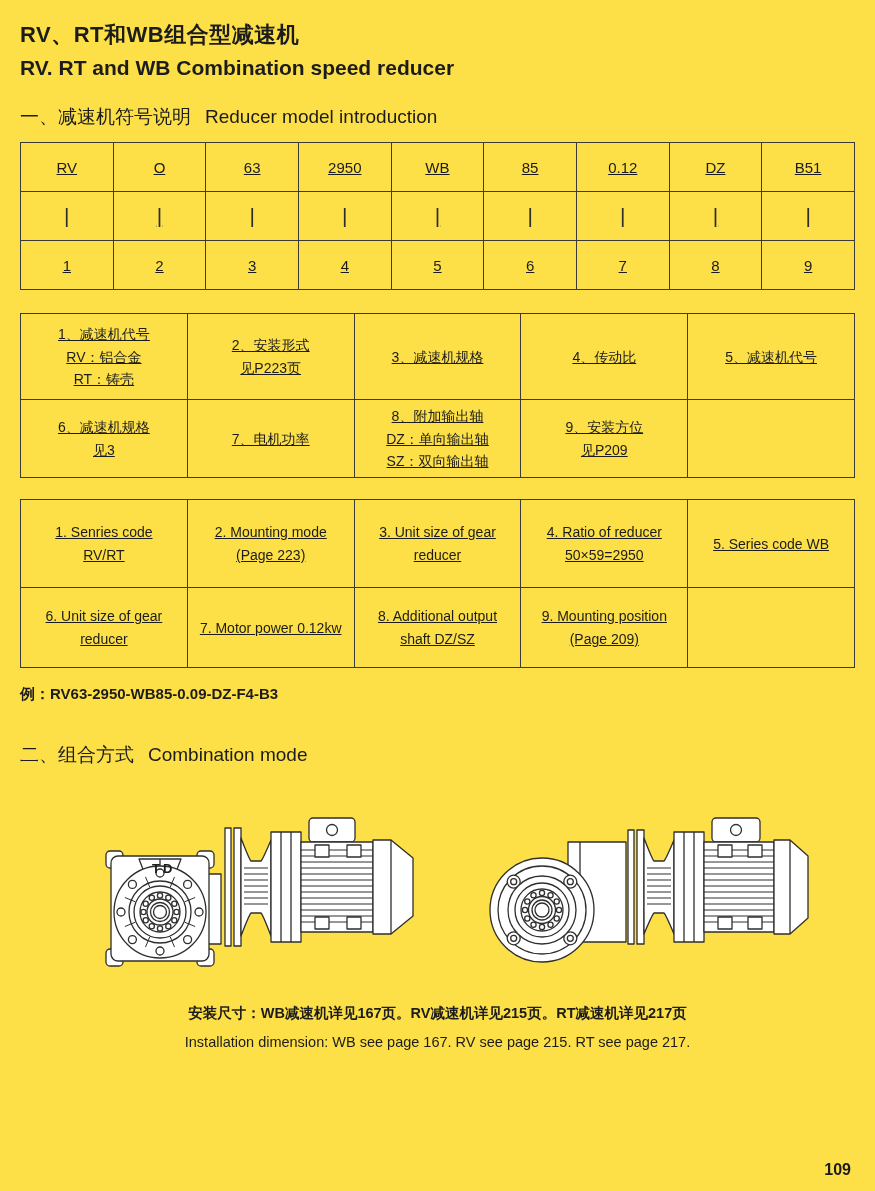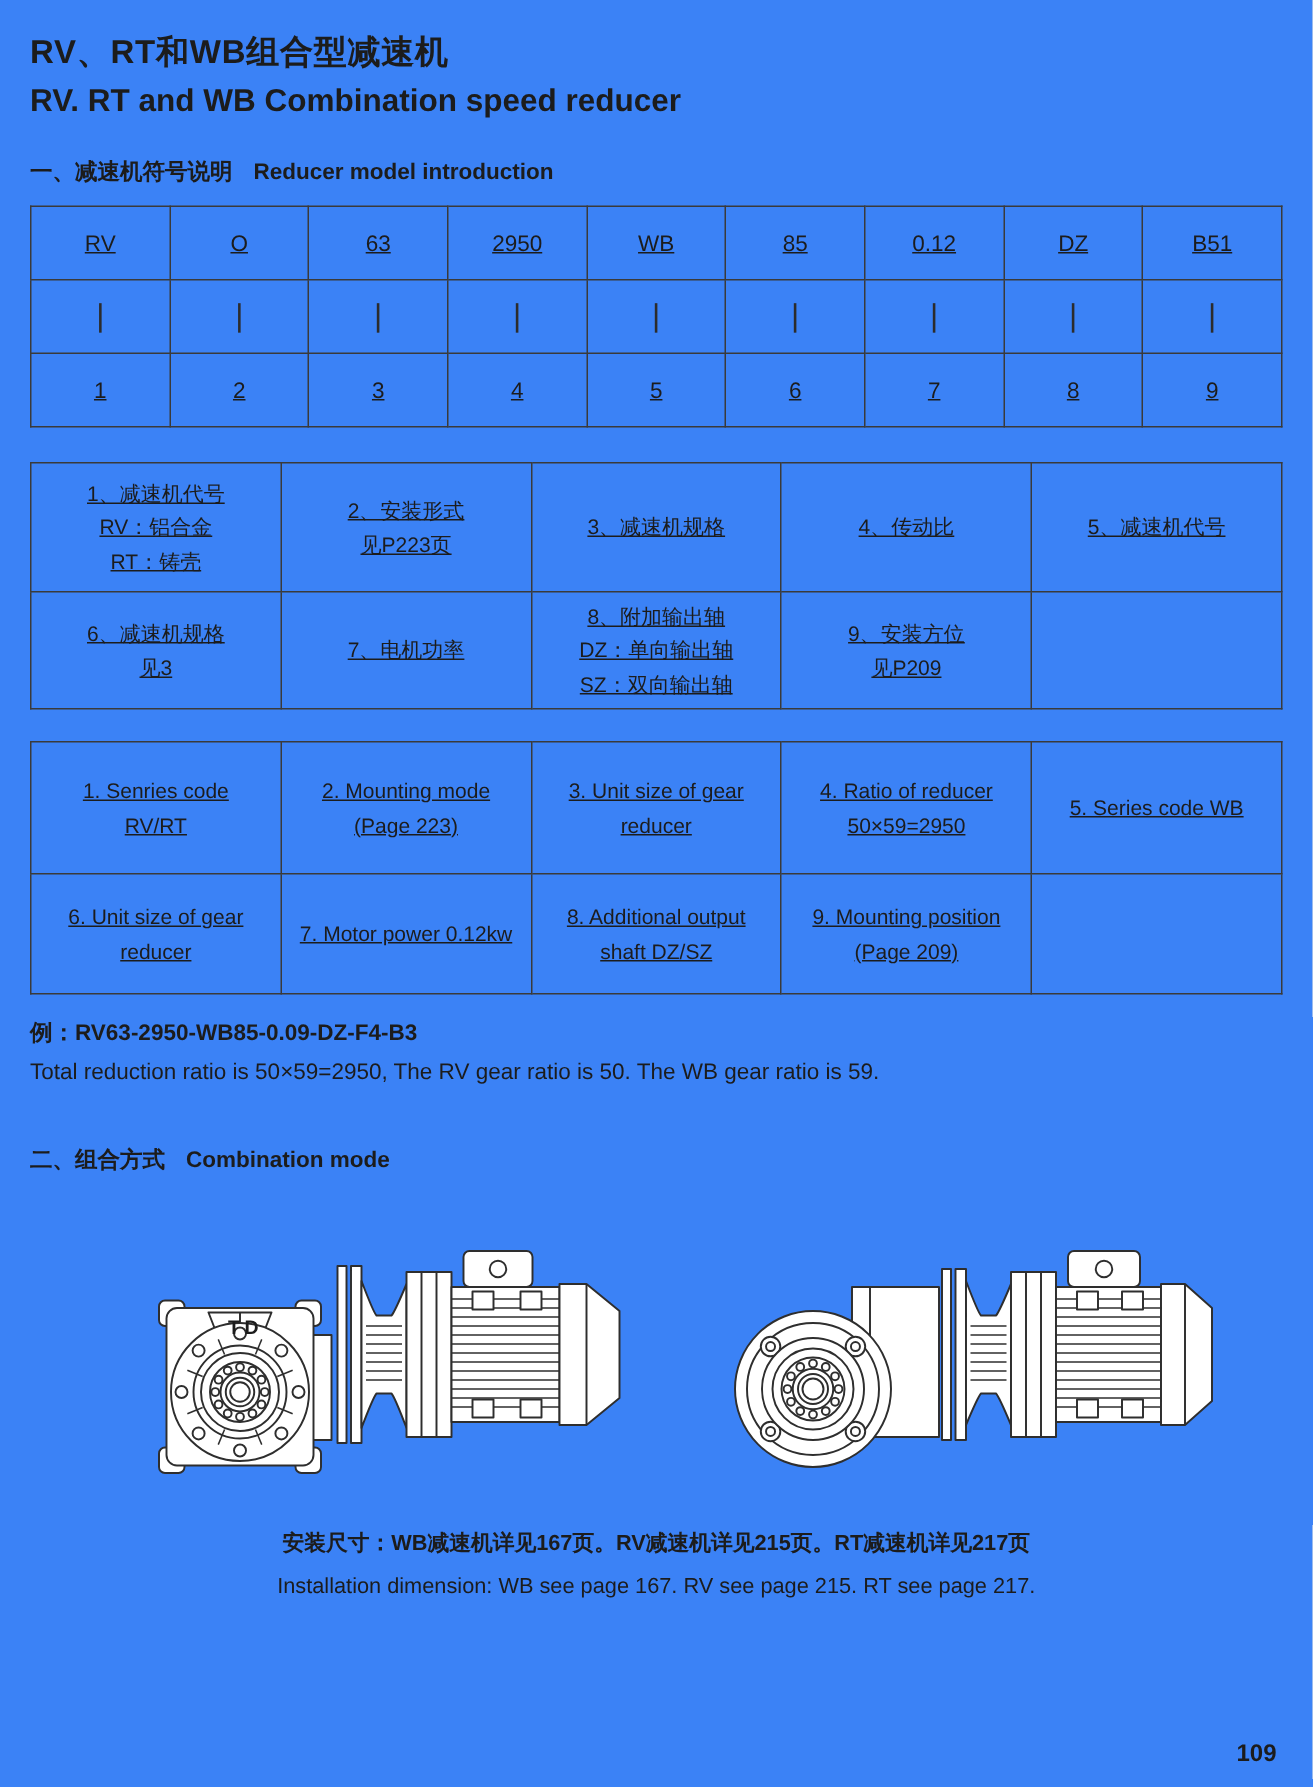--- a/index.html
+++ b/index.html
@@ -1,29 +1,29 @@
 <!DOCTYPE html>
 <html><head>
 <meta charset="utf-8">
 <style>
   html,body{margin:0;padding:0;background:#e8e8e8;}
   .page{
     position:relative;
     width:875px;height:1191px;
     margin:0 auto;
-    background:#3b82f6;
+    background:#fde047;
     box-sizing:border-box;
     padding:22px 20px 0 20px;
     overflow:hidden;
     font-family:"Liberation Sans", sans-serif;
     color:#1c1c1c;
   }
   h1.title-cn{font-size:22px;font-weight:600;margin:0 0 7px 0;line-height:1.2;letter-spacing:.5px;}
   h2.title-en{font-size:21px;font-weight:700;margin:0 0 24px 0;line-height:1.2;}
-  .section-heading{font-size:15px;font-weight:700;margin:0 0 13px 0;line-height:1.3;}
+  .section-heading{font-size:19px;font-weight:400;margin:0 0 13px 0;line-height:1.3;}
   .section-heading .en{margin-left:14px;}
 
   table{border-collapse:collapse;width:835px;table-layout:fixed;}
   td{border:1.6px solid #3a3a3a;text-align:center;vertical-align:middle;
      white-space:pre-line;padding:2px 4px;box-sizing:border-box;text-decoration:underline;}
 
   .model-table{margin-bottom:23px;}
   .model-table td{font-size:15px;height:49px;}
   .model-table tr.bar-row td{font-size:21px;font-weight:400;color:#2c2c2c;}
 
@@ -151,21 +151,20 @@
       <td>8. Additional output
 shaft DZ/SZ</td>
       <td>9. Mounting position
 (Page 209)</td>
       <td></td>
     </tr>
   </tbody>
     </table>
 
   <p class="note cn">例：RV63-2950-WB85-0.09-DZ-F4-B3</p>
-  <p class="note">Total reduction ratio is 50×59=2950, The RV gear ratio is 50. The WB gear ratio is 59.</p>
 
   <div class="section-heading section2-heading">
     <span class="cn">二、组合方式</span><span class="en">Combination mode</span>
   </div>
 
   <div class="drawings">
 
     <svg id="drawLeft" viewBox="0 0 330 180" width="330" height="180">
       <g class="draw-stroke">
 

